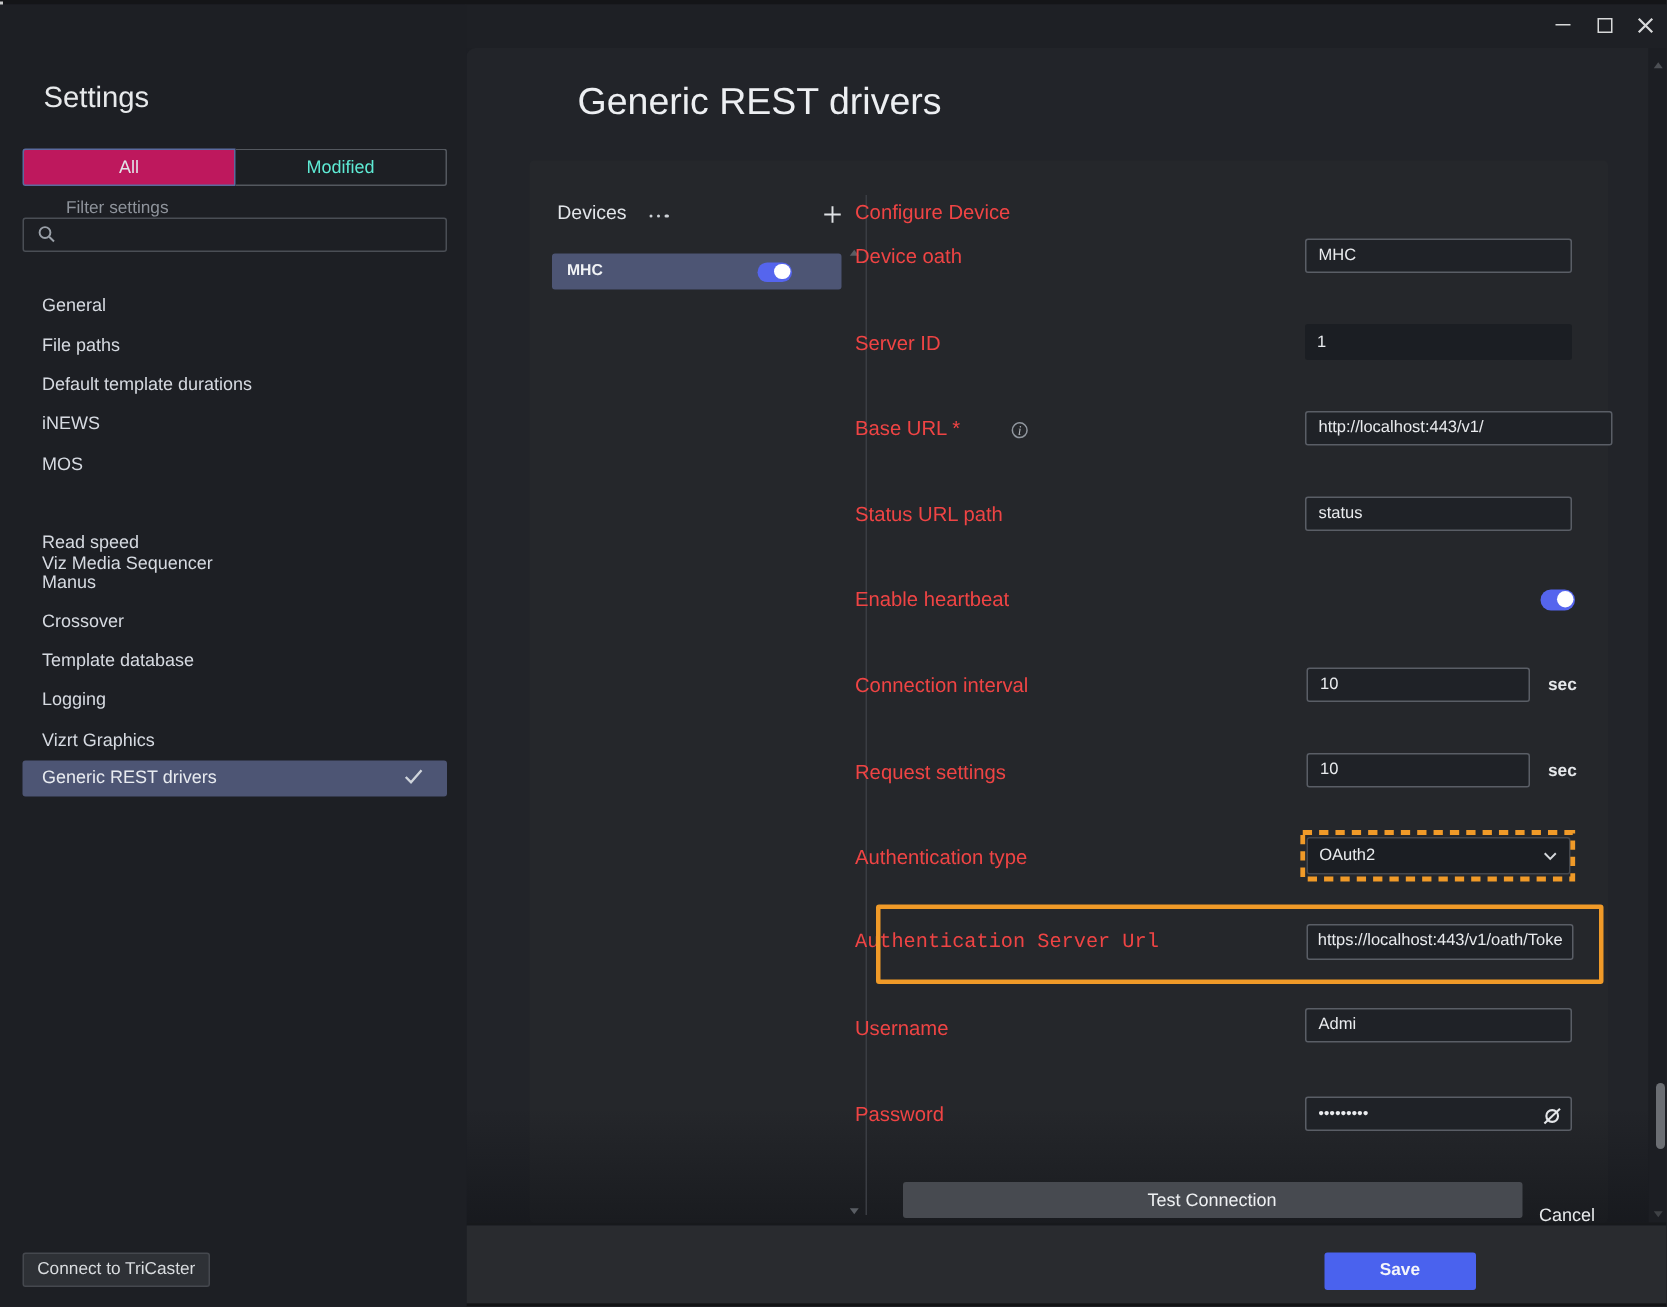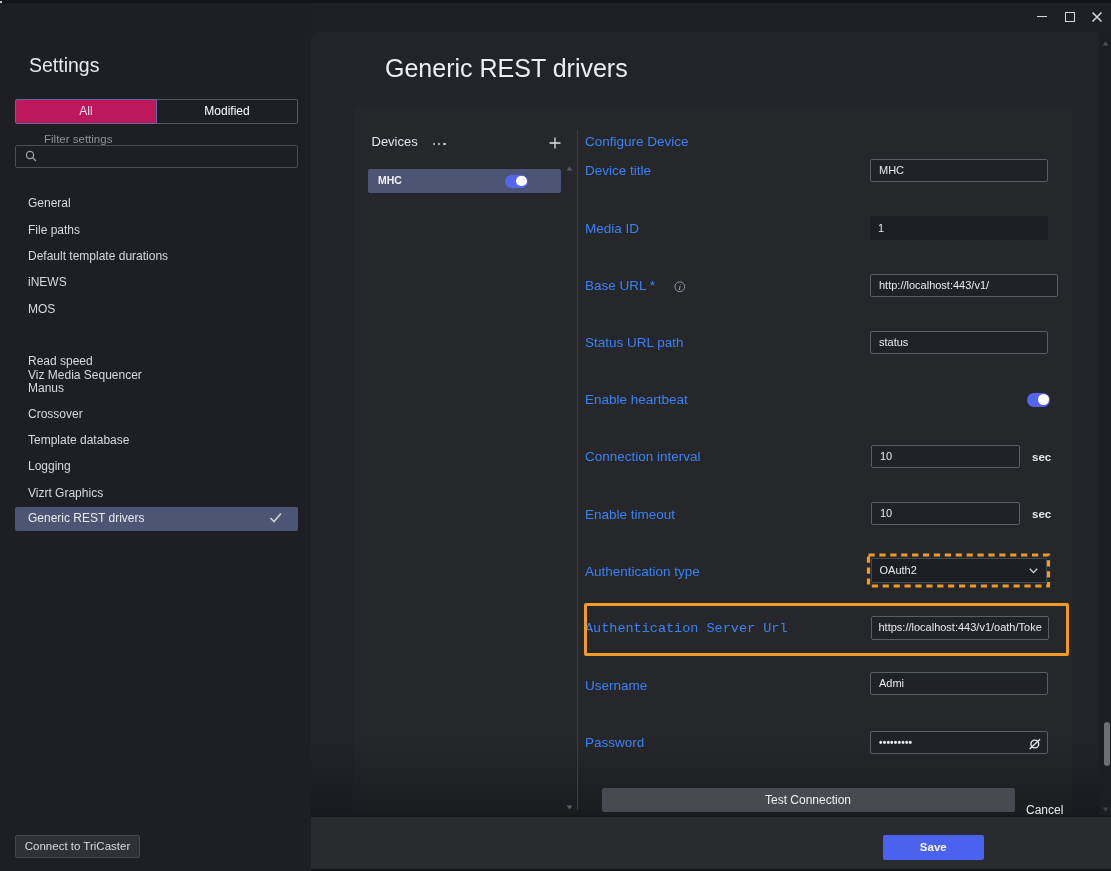--- a/index.html
+++ b/index.html
@@ -1,19 +1,19 @@
 <!DOCTYPE html>
 <html><head>
 <meta charset="utf-8">
 <style>
   * { margin:0; padding:0; box-sizing:border-box; }
   html,body { width:1111px; height:871px; overflow:hidden; }
   body { font-family:"Liberation Sans", sans-serif; background:#1d1f24; position:relative; }
   .abs { position:absolute; }
-  .lbl { position:absolute; left:585px; font-size:13.5px; line-height:16px; color:#3b82f6; }
+  .lbl { position:absolute; left:570px; font-size:13.5px; line-height:16px; color:#ef4444; }
   .inp { position:absolute; border:1px solid #5a5e66; background:#1f2227; border-radius:2px;
          font-size:11px; color:#e9ebee; line-height:21px; padding-left:8px; }
   .nav { position:absolute; left:28px; height:26.3px; line-height:26.3px; font-size:12px; color:#d6dae1; }
 </style>
 </head>
 <body>
 
   <div class="abs" style="left:0;top:0;width:1111px;height:3px;background:#141518;"></div>
   <div class="abs" style="left:0;top:1px;width:2px;height:3px;background:#c9cacb;"></div>
 
@@ -61,39 +61,39 @@
   <svg class="abs" style="left:566px;top:166px;" width="7" height="5" viewBox="0 0 7 5">
     <path d="M3.5 0.5 L6.5 4.5 L0.5 4.5 Z" fill="#595d63"></path>
   </svg>
   <svg class="abs" style="left:566px;top:805px;" width="7" height="5" viewBox="0 0 7 5">
     <path d="M3.5 4.5 L6.5 0.5 L0.5 0.5 Z" fill="#595d63"></path>
   </svg>
 
   <div class="abs" style="left:577px;top:130px;width:1px;height:680px;background:#3a3d43;"></div>
 
   <div class="lbl" style="top:134.3px;">Configure Device</div>
-  <div class="lbl" style="top:163.3px;">Device title</div>
-  <div class="lbl" style="top:220.5px;">Media ID</div>
+  <div class="lbl" style="top:163.3px;">Device oath</div>
+  <div class="lbl" style="top:220.5px;">Server ID</div>
   <div class="lbl" style="top:277.7px;">Base URL *</div>
   <svg class="abs" style="left:673.5px;top:281px;" width="12" height="12" viewBox="0 0 12 12">
     <circle cx="5.8" cy="5.8" r="4.9" stroke="#90969e" stroke-width="1" fill="none"></circle>
     <text x="5.8" y="8.8" font-family="Liberation Serif" font-style="italic" font-size="9" fill="#aeb2b8" text-anchor="middle">i</text>
   </svg>
   <div class="lbl" style="top:334.9px;">Status URL path</div>
   <div class="lbl" style="top:392.1px;">Enable heartbeat</div>
   <div class="lbl" style="top:449.3px;">Connection interval</div>
-  <div class="lbl" style="top:506.5px;">Enable timeout</div>
+  <div class="lbl" style="top:506.5px;">Request settings</div>
   <div class="lbl" style="top:563.7px;">Authentication type</div>
   <div class="lbl" style="top:620.9px;font-family:Liberation Mono, monospace;">Authentication Server Url</div>
   <div class="lbl" style="top:678.1px;">Username</div>
   <div class="lbl" style="top:735.3px;">Password</div>
 
   <div class="inp" style="left:870px;top:159px;width:178px;height:23px;">MHC</div>
   <div class="inp" style="left:870px;top:216px;width:178px;height:24px;border:none;background:#1b1e23;line-height:24px;">1</div>
-  <div class="inp" style="left:870px;top:273.5px;width:188px;height:23px;">http://localhost:443/v1/</div>
+  <div class="inp" style="left:870px;top:273.5px;width:205px;height:23px;">http://localhost:443/v1/</div>
   <div class="inp" style="left:870px;top:330.5px;width:178px;height:23px;">status</div>
 
   <div class="abs" style="left:1026.5px;top:392.5px;width:23.5px;height:14px;border-radius:7px;background:#5565ee;">
     <div class="abs" style="right:1.3px;top:1.4px;width:11.2px;height:11.2px;border-radius:50%;background:#ffffff;"></div>
   </div>
 
   <div class="inp" style="left:871px;top:445px;width:149px;height:23px;">10</div>
   <div class="abs" style="left:1032px;top:446.5px;font-size:11.5px;font-weight:bold;line-height:20px;color:#e6e8eb;">sec</div>
   <div class="inp" style="left:871px;top:502px;width:149px;height:23px;">10</div>
   <div class="abs" style="left:1032px;top:503.5px;font-size:11.5px;font-weight:bold;line-height:20px;color:#e6e8eb;">sec</div>
@@ -123,21 +123,21 @@
   <div class="abs" style="left:310.5px;top:869px;width:800.5px;height:2px;background:#121315;"></div>
   <div class="abs" style="left:883px;top:835px;width:100.5px;height:24.5px;background:#4a62ee;border-radius:2px;text-align:center;line-height:24.5px;font-size:11.5px;font-weight:bold;color:#f4f5fa;">Save</div>
   <div class="abs" style="left:1026px;top:804px;font-size:12px;line-height:13px;color:#e8eaec;">Cancel</div>
 
   <div class="abs" style="left:0;top:3px;width:310.5px;height:868px;background:#1d1f24;"></div>
 
   <div class="abs" style="left:29px;top:54.5px;font-size:19.5px;line-height:20px;color:#e7e9eb;">Settings</div>
 
   <div class="abs" style="left:15px;top:98.5px;width:283px;height:25px;">
     <div class="abs" style="left:0;top:0;width:142px;height:25px;background:#be185d;border:1px solid #5b6b9e;border-radius:2px 0 0 2px;text-align:center;line-height:23px;font-size:12px;color:#e2e4e8;">All</div>
-    <div class="abs" style="left:142px;top:0;width:141px;height:25px;border:1px solid #54585f;border-left:none;border-radius:0 2px 2px 0;text-align:center;line-height:23px;font-size:12px;color:#ffffff;">Modified</div>
+    <div class="abs" style="left:142px;top:0;width:141px;height:25px;border:1px solid #54585f;border-left:none;border-radius:0 2px 2px 0;text-align:center;line-height:23px;font-size:12px;color:#5eead4;">Modified</div>
   </div>
 
   <div class="abs" style="left:15px;top:145px;width:283px;height:23px;border:1px solid #4a4e55;border-radius:2px;"></div>
   <svg class="abs" style="left:25px;top:150px;" width="12" height="12" viewBox="0 0 12 12">
     <circle cx="5" cy="5" r="3.6" stroke="#9aa0a8" stroke-width="1.3" fill="none"></circle>
     <path d="M7.8 7.8 L11 11" stroke="#9aa0a8" stroke-width="1.3"></path>
   </svg>
   <div class="abs" style="left:44px;top:133px;font-size:11.5px;line-height:12px;color:#8e939b;">Filter settings</div>
 
   <div class="nav" style="top:190.4px;">General</div>

